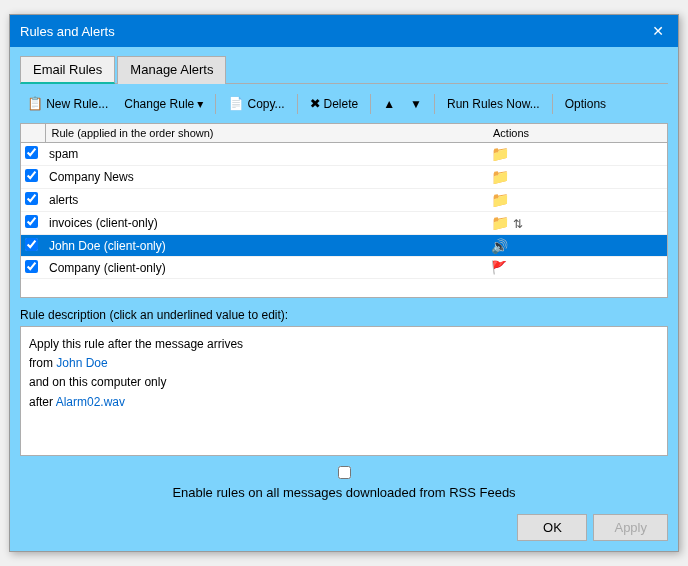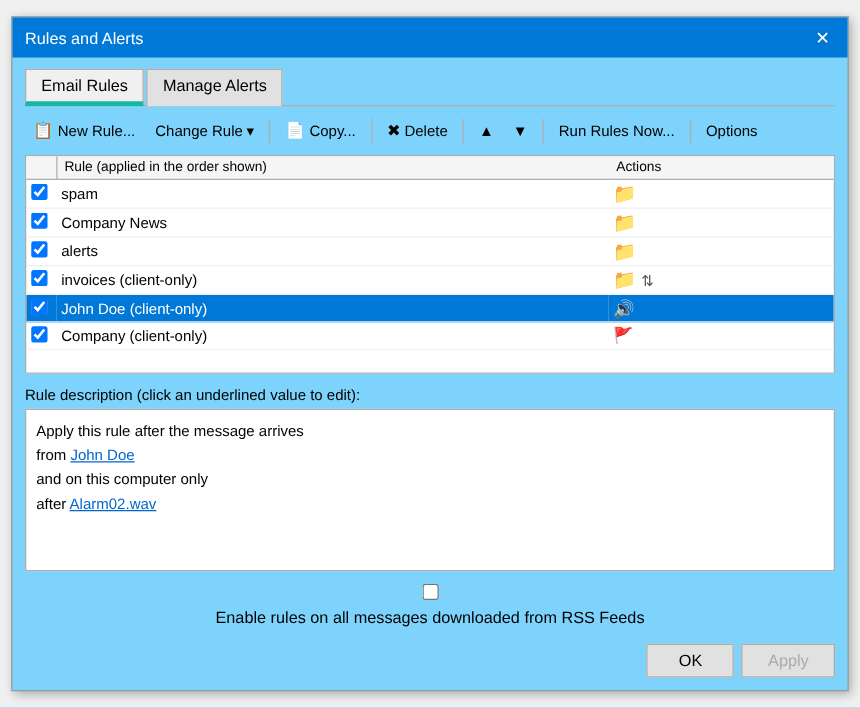--- a/index.html
+++ b/index.html
@@ -54,21 +54,21 @@
       border-bottom: none;
       background: #e1e1e1;
       cursor: pointer;
       font-size: 13px;
       margin-right: 2px;
       position: relative;
       top: 1px;
     }
     .tab.active {
       background: #f0f0f0;
-      border-bottom: 4px solid #14b8a6;
+      border-bottom: 2px solid #14b8a6;
       z-index: 1;
     }
     .toolbar {
       display: flex;
       align-items: center;
       gap: 2px;
       margin-bottom: 8px;
       flex-wrap: wrap;
     }
     .toolbar-btn {
@@ -124,21 +124,21 @@
     input[type="checkbox"] { margin: 0; }
     .desc-box {
       border: 1px solid #adadad;
       background: white;
       padding: 8px;
       height: 130px;
       margin-bottom: 10px;
       font-size: 12px;
       line-height: 1.6;
     }
-    .desc-link { color: #0066cc; text-decoration: underline; cursor: pointer; }
+    .desc-link { color: #0066cc; cursor: pointer; }
     .rss-row {
       display: flex;
       align-items: center;
       gap: 6px;
       margin-bottom: 14px;
       flex-direction: column;
     }
     .button-row {
       display: flex;
       justify-content: flex-end;

